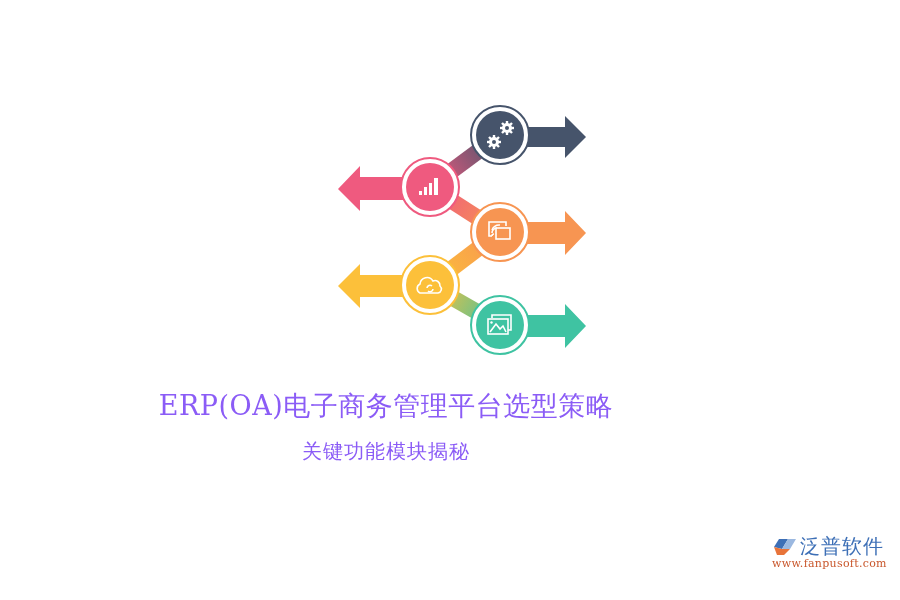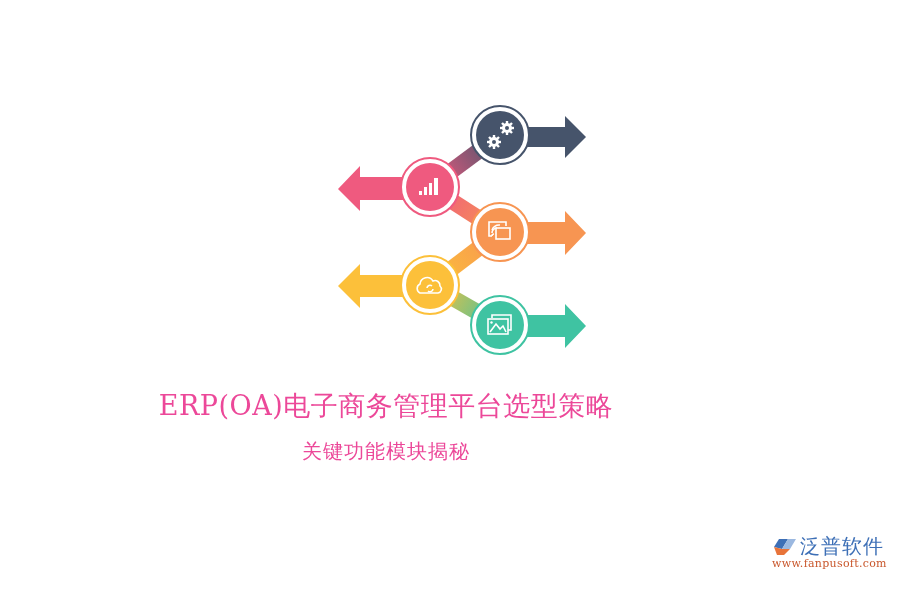--- a/index.html
+++ b/index.html
@@ -1,18 +1,18 @@
 <!DOCTYPE html>
 <html><head>
 <meta charset="utf-8">
 <style>
   html, body { margin:0; padding:0; background:#ffffff; }
   body { width:900px; height:600px; position:relative; overflow:hidden; font-family:"DejaVu Serif","Liberation Serif",serif; }
   #diagram { position:absolute; left:0; top:0; width:900px; height:600px; }
-  .title { position:absolute; left:0; width:772px; text-align:center; color:#ec4899; font-family:"DejaVu Serif","Liberation Serif",serif; }
+  .title { position:absolute; left:0; width:772px; text-align:center; color:#8b5cf6; font-family:"DejaVu Serif","Liberation Serif",serif; }
   #title-line1 { top:388px; font-size:27px; letter-spacing:0.5px; }
   #title-line2 { top:438px; font-size:20px; letter-spacing:1px; }
   #logo { position:absolute; left:766px; top:535px; width:130px; height:40px;text-decoration:underline; }
   #logo-name { position:absolute; left:34px; top:-2px; font-family:"DejaVu Sans","Liberation Sans",sans-serif; font-size:20px; color:#3d6fb6; letter-spacing:1px; }
   #logo-url { position:absolute; left:6px; top:22px; font-family:"DejaVu Serif","Liberation Serif",serif; font-size:11px; color:#c9572c; letter-spacing:0.3px; }
   #logo-mark { position:absolute; left:6px; top:2px; width:26px; height:20px; }
 </style>
 </head>
 <body>
 

